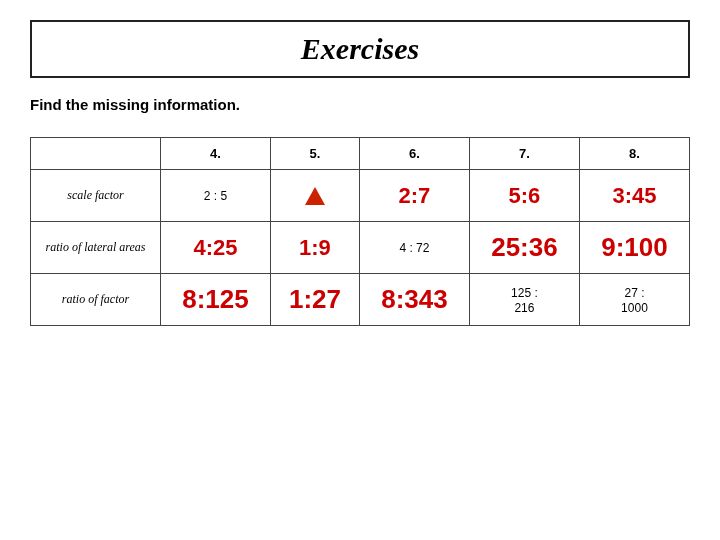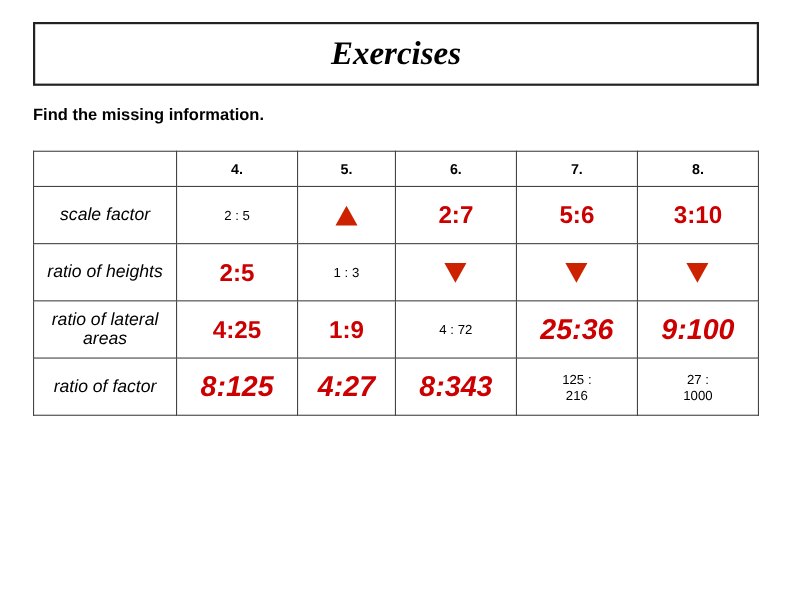--- a/index.html
+++ b/index.html
@@ -51,45 +51,44 @@
     td, th {
       border: 1px solid #444;
       text-align: center;
       vertical-align: middle;
       padding: 2px 4px;
       font-size: 13px;
       height: 52px;
     }
 
     td.row-label {
-      font-size: 16px;
+      font-size: 12px;
       font-style: italic;
       width: 130px;
-      font-family: Liberation Sans, sans-serif;
+      font-family: Liberation Serif, serif;
     }
 
     td.header {
       font-size: 13px;
       font-weight: bold;
       height: 32px;
       background: #fff;
     }
 
     .big-red {
       color: #cc0000;
       font-size: 22px;
       font-weight: bold;
       margin-top: 32px;
     }
 
     .large-red {
       color: #cc0000;
       font-size: 26px;
       font-weight: bold;
-      font-style: italic;
     }
 
     .small-text {
       font-size: 12px;
     }
 
     
     .arrow-up {
       display: inline-block;
       width: 0;
@@ -141,58 +140,38 @@
       <tr>
         <td class="row-label">scale factor</td>
         <td><span class="small-text">2 : 5</span></td>
         <td>
           <div class="arrow-cell">
             <span class="arrow-up"></span>
           </div>
         </td>
         <td><span class="big-red">2:7</span></td>
         <td><span class="big-red">5:6</span></td>
-        <td><span class="big-red">3:10</span></td>
+        <td><span class="big-red">3:45</span></td>
       </tr>
 
 
-      <tr>
-        <td class="row-label">ratio of heights</td>
-        <td><span class="big-red">2:5</span></td>
-        <td><span class="small-text">1 : 3</span></td>
-        <td>
-          <div class="arrow-cell">
-            <span class="arrow-down"></span>
-          </div>
-        </td>
-        <td>
-          <div class="arrow-cell">
-            <span class="arrow-down"></span>
-          </div>
-        </td>
-        <td>
-          <div class="arrow-cell">
-            <span class="arrow-down"></span>
-          </div>
-        </td>
-      </tr>
 
       <tr>
         <td class="row-label">ratio of lateral areas</td>
         <td><span class="big-red">4:25</span></td>
         <td><span class="big-red">1:9</span></td>
         <td><span class="small-text">4 : 72</span></td>
         <td><span class="large-red">25:36</span></td>
         <td><span class="large-red">9:100</span></td>
       </tr>
 
 
       <tr>
         <td class="row-label">ratio of factor</td>
         <td><span class="large-red">8:125</span></td>
-        <td><span class="large-red">4:27</span></td>
+        <td><span class="large-red">1:27</span></td>
         <td><span class="large-red">8:343</span></td>
         <td><span class="small-text">125 :<br>216</span></td>
         <td><span class="small-text">27 :<br>1000</span></td>
       </tr>
     </tbody>
   </table>
 </div>
 
 </body></html>

